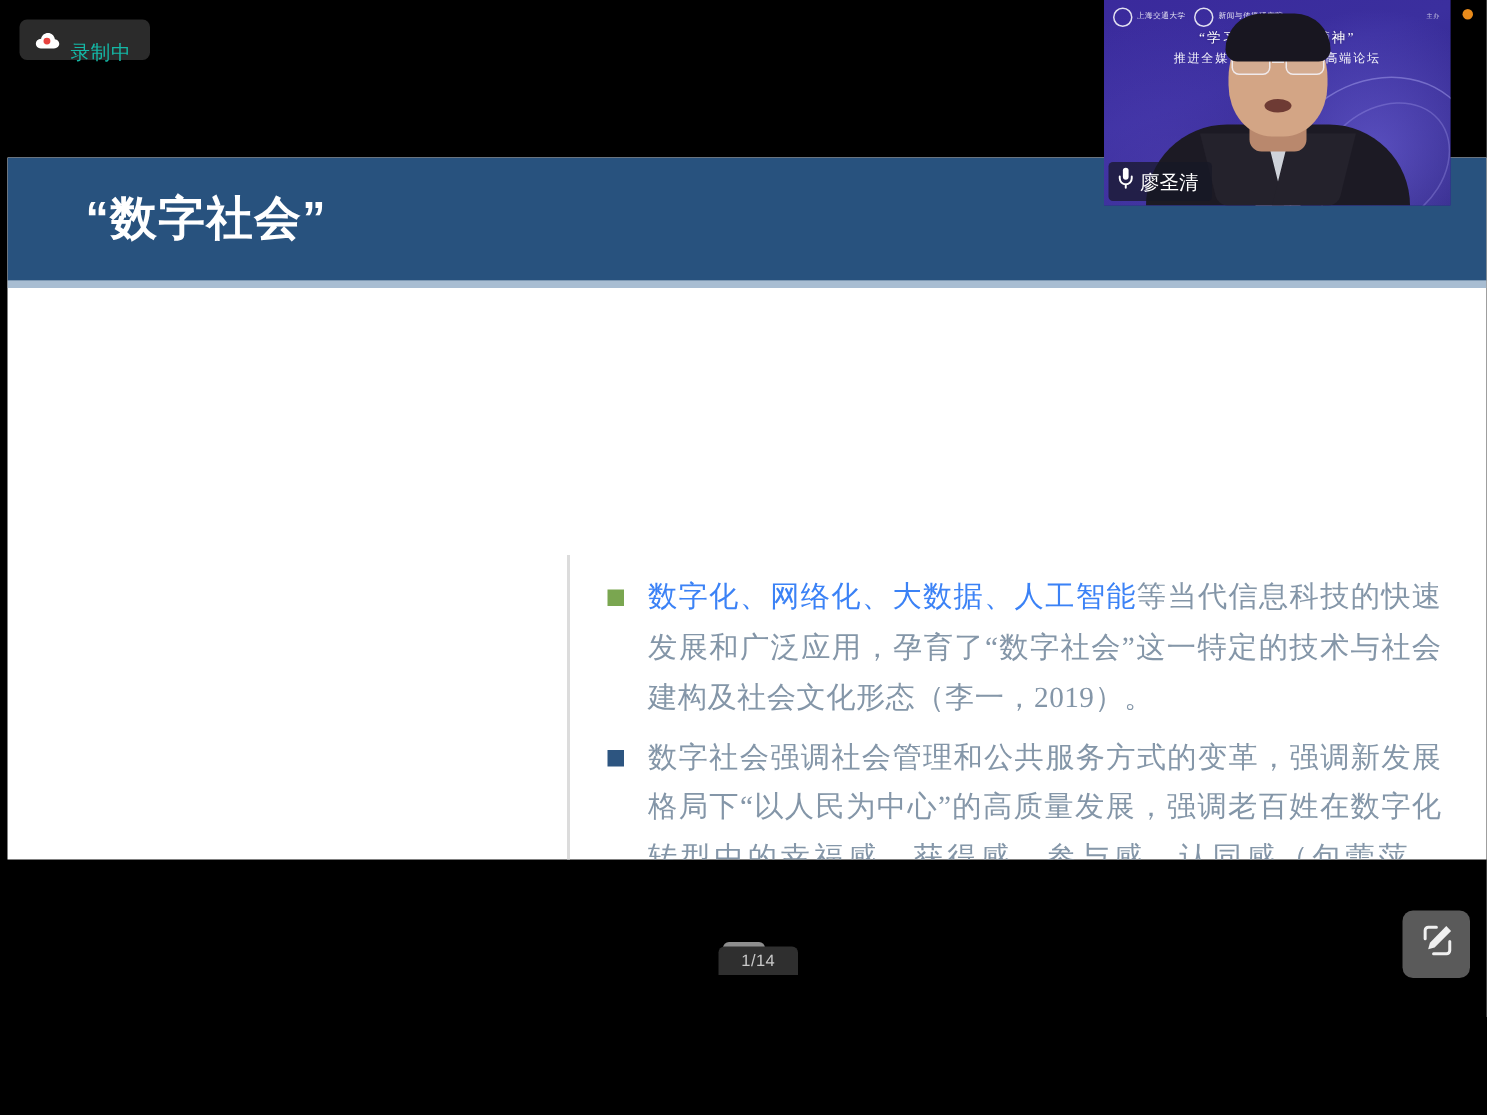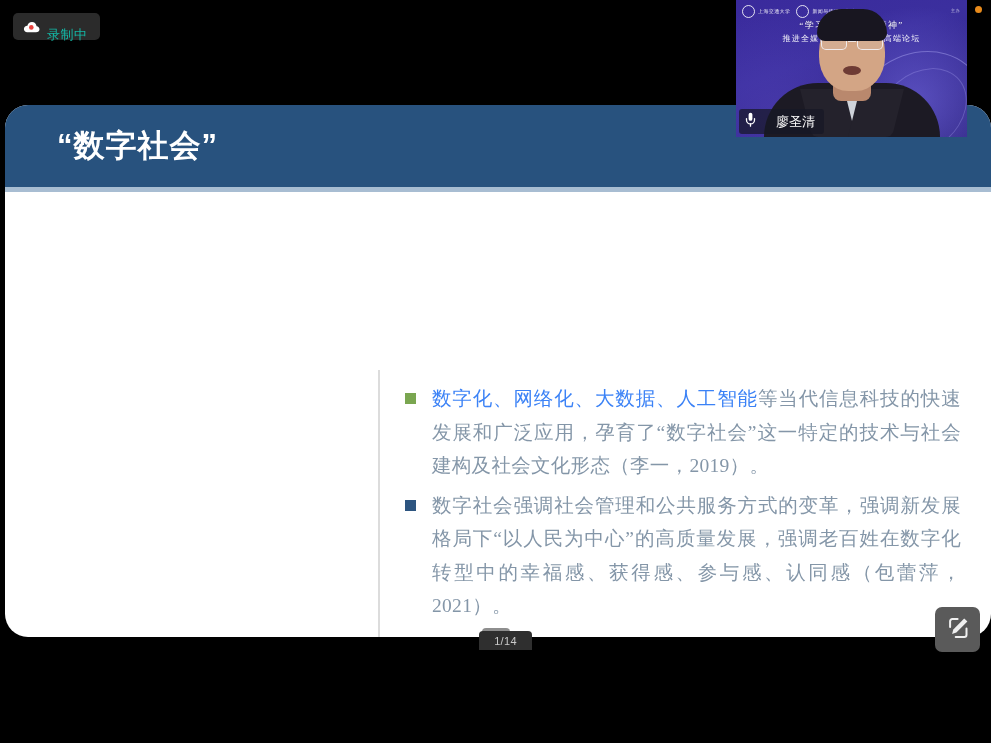--- a/index.html
+++ b/index.html
@@ -234,21 +234,21 @@
     height: 9px;
     background: #6e3b34;
     border-radius: 50%;
   }
   .name-plate {
     position: absolute;
     left: 3px;
     bottom: 3px;
     display: flex;
     align-items: center;
-    gap: 20px;
+    gap: 4px;
     padding: 3px 9px 3px 6px;
     background: rgba(22,24,38,0.72);
     border-radius: 3px;
     z-index: 4;
   }
   .name-plate .nm {
     color: #fff;
     font-size: 13px;
     line-height: 1;
     white-space: nowrap;
@@ -263,25 +263,24 @@
     background: #e98b1b;
     z-index: 45;
   }
 
   
   .slide {
     position: absolute;
     left: 5px;
     top: 105px;
     width: 986px;
-    height: 532px;
+    height: 468px;
     background: #ffffff;
     overflow: hidden;
     z-index: 10;
-    border-radius: 23px;
   }
   .slide-banner {
     position: relative;
     height: 82px;
     background: #28527e;
   }
   .slide-banner-strip {
     height: 5px;
     background: #a8bdd2;
   }

